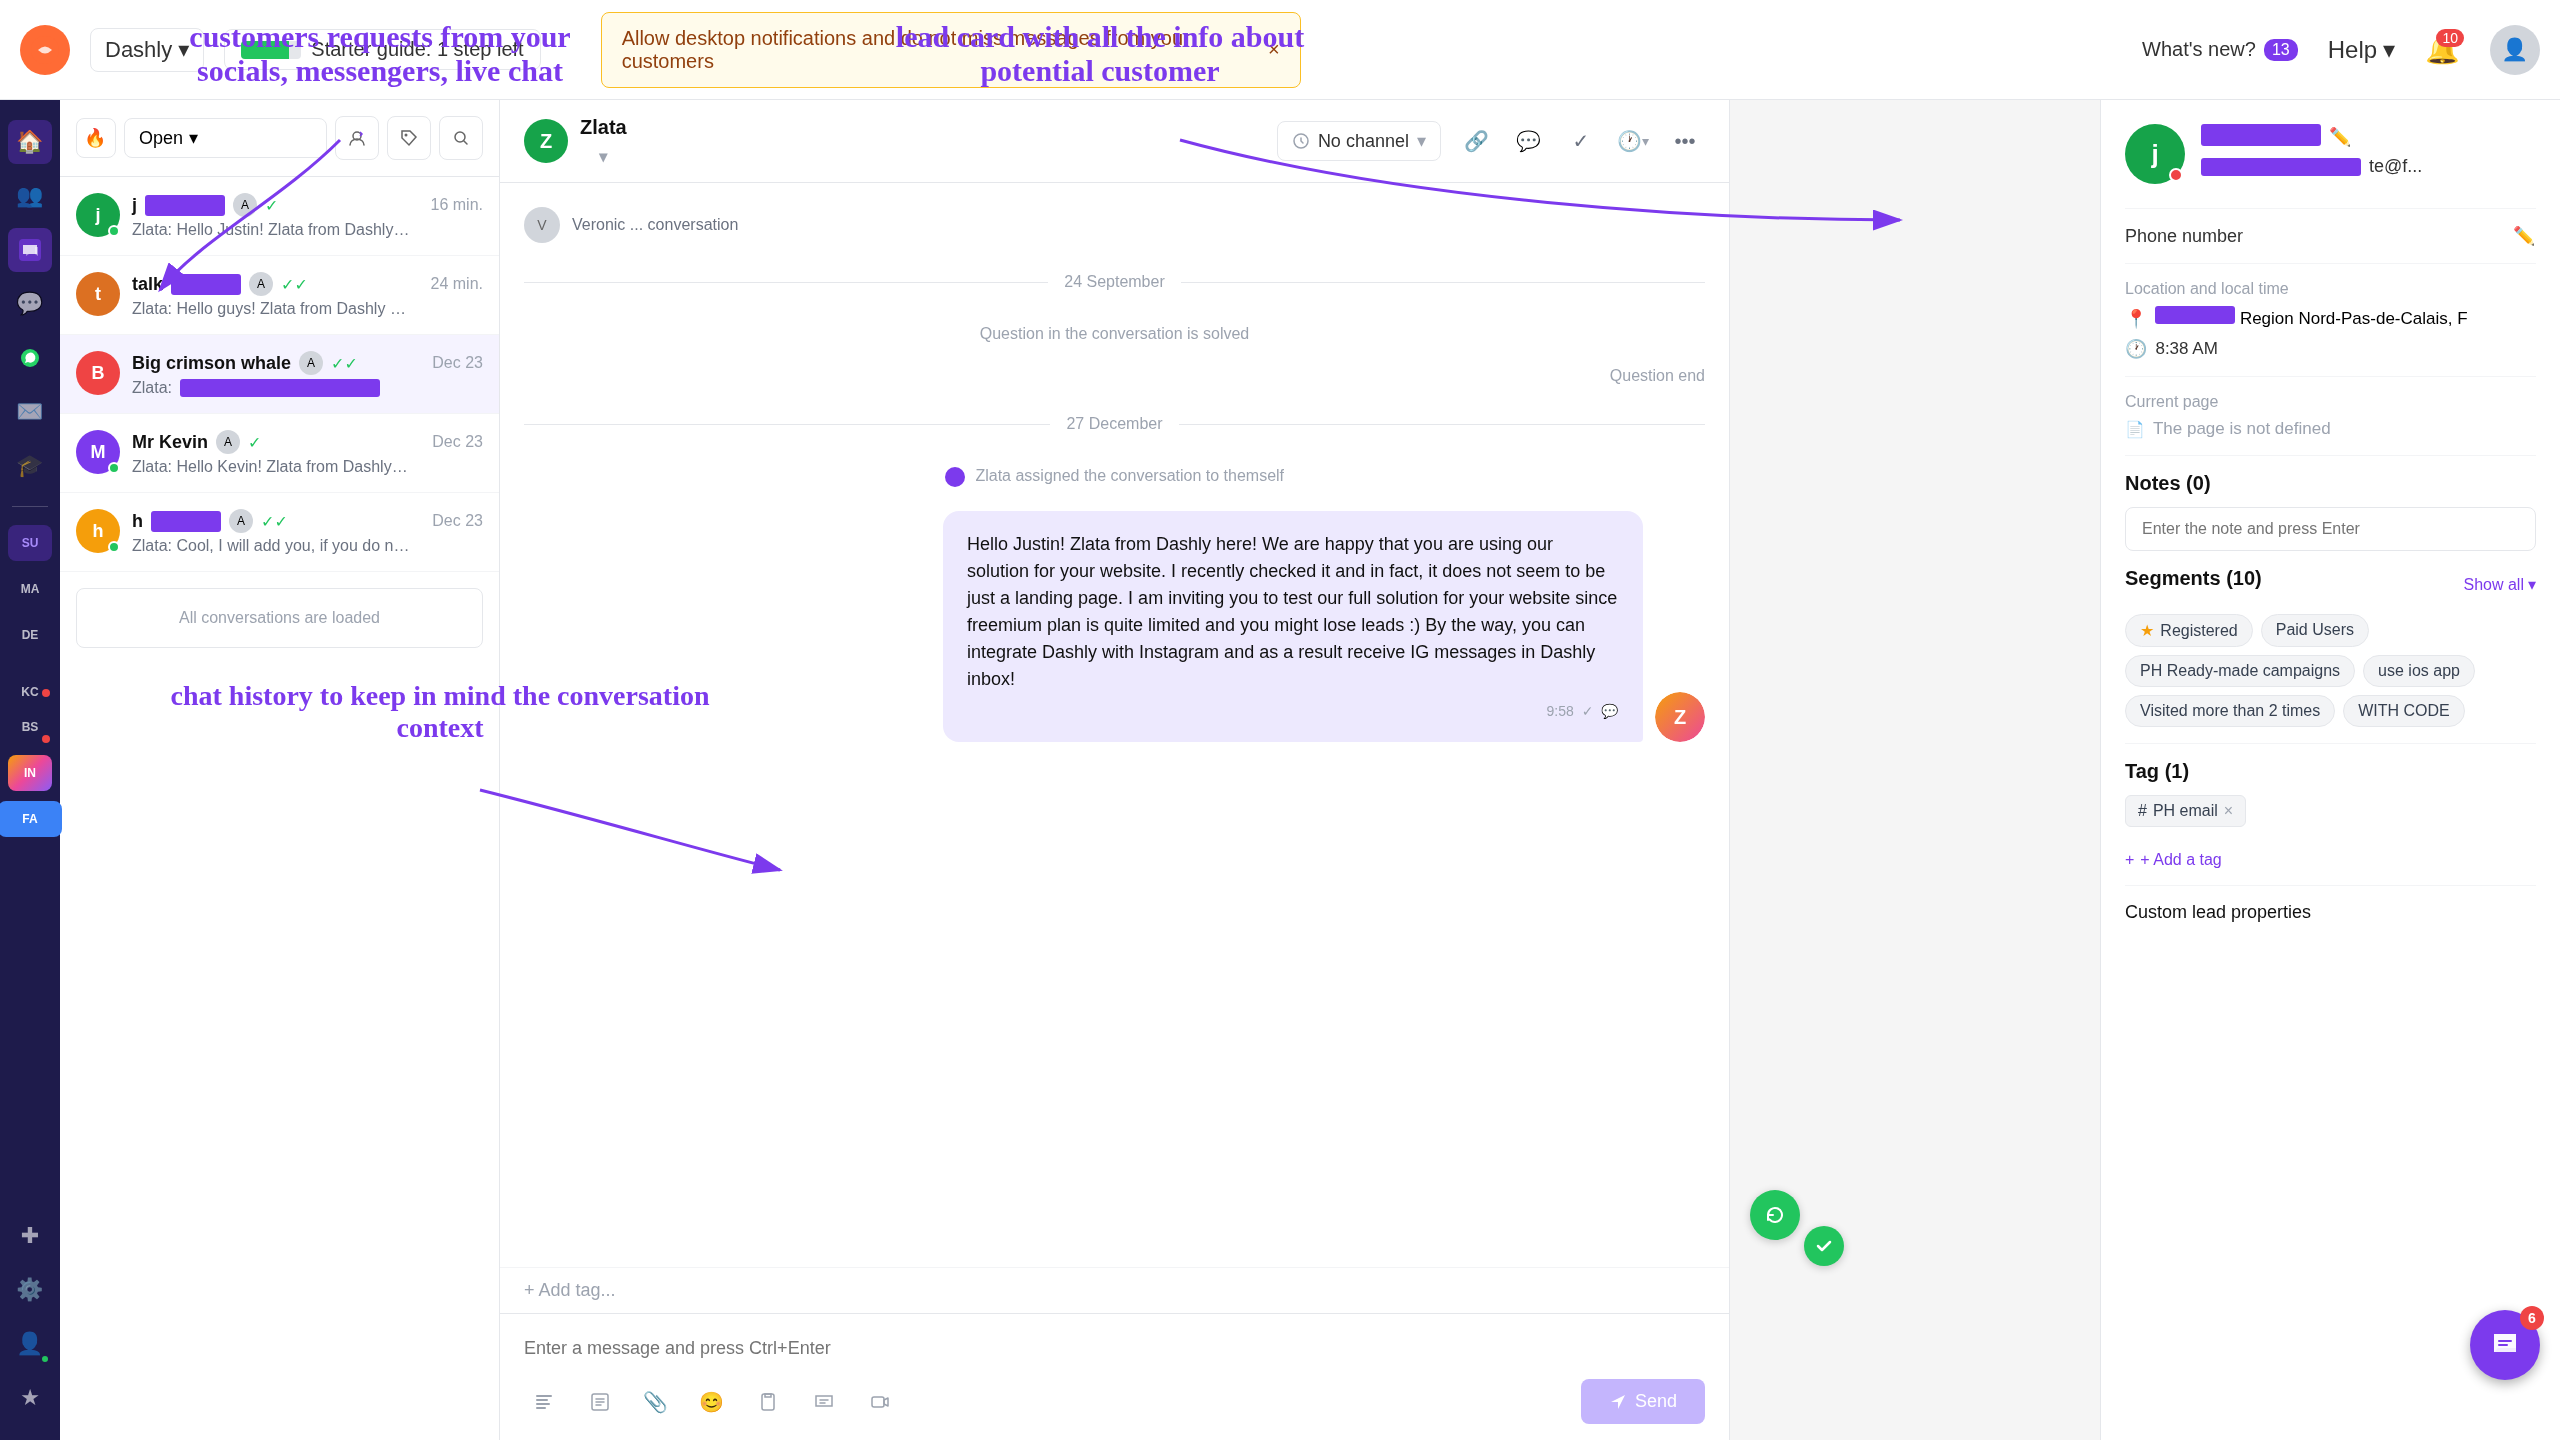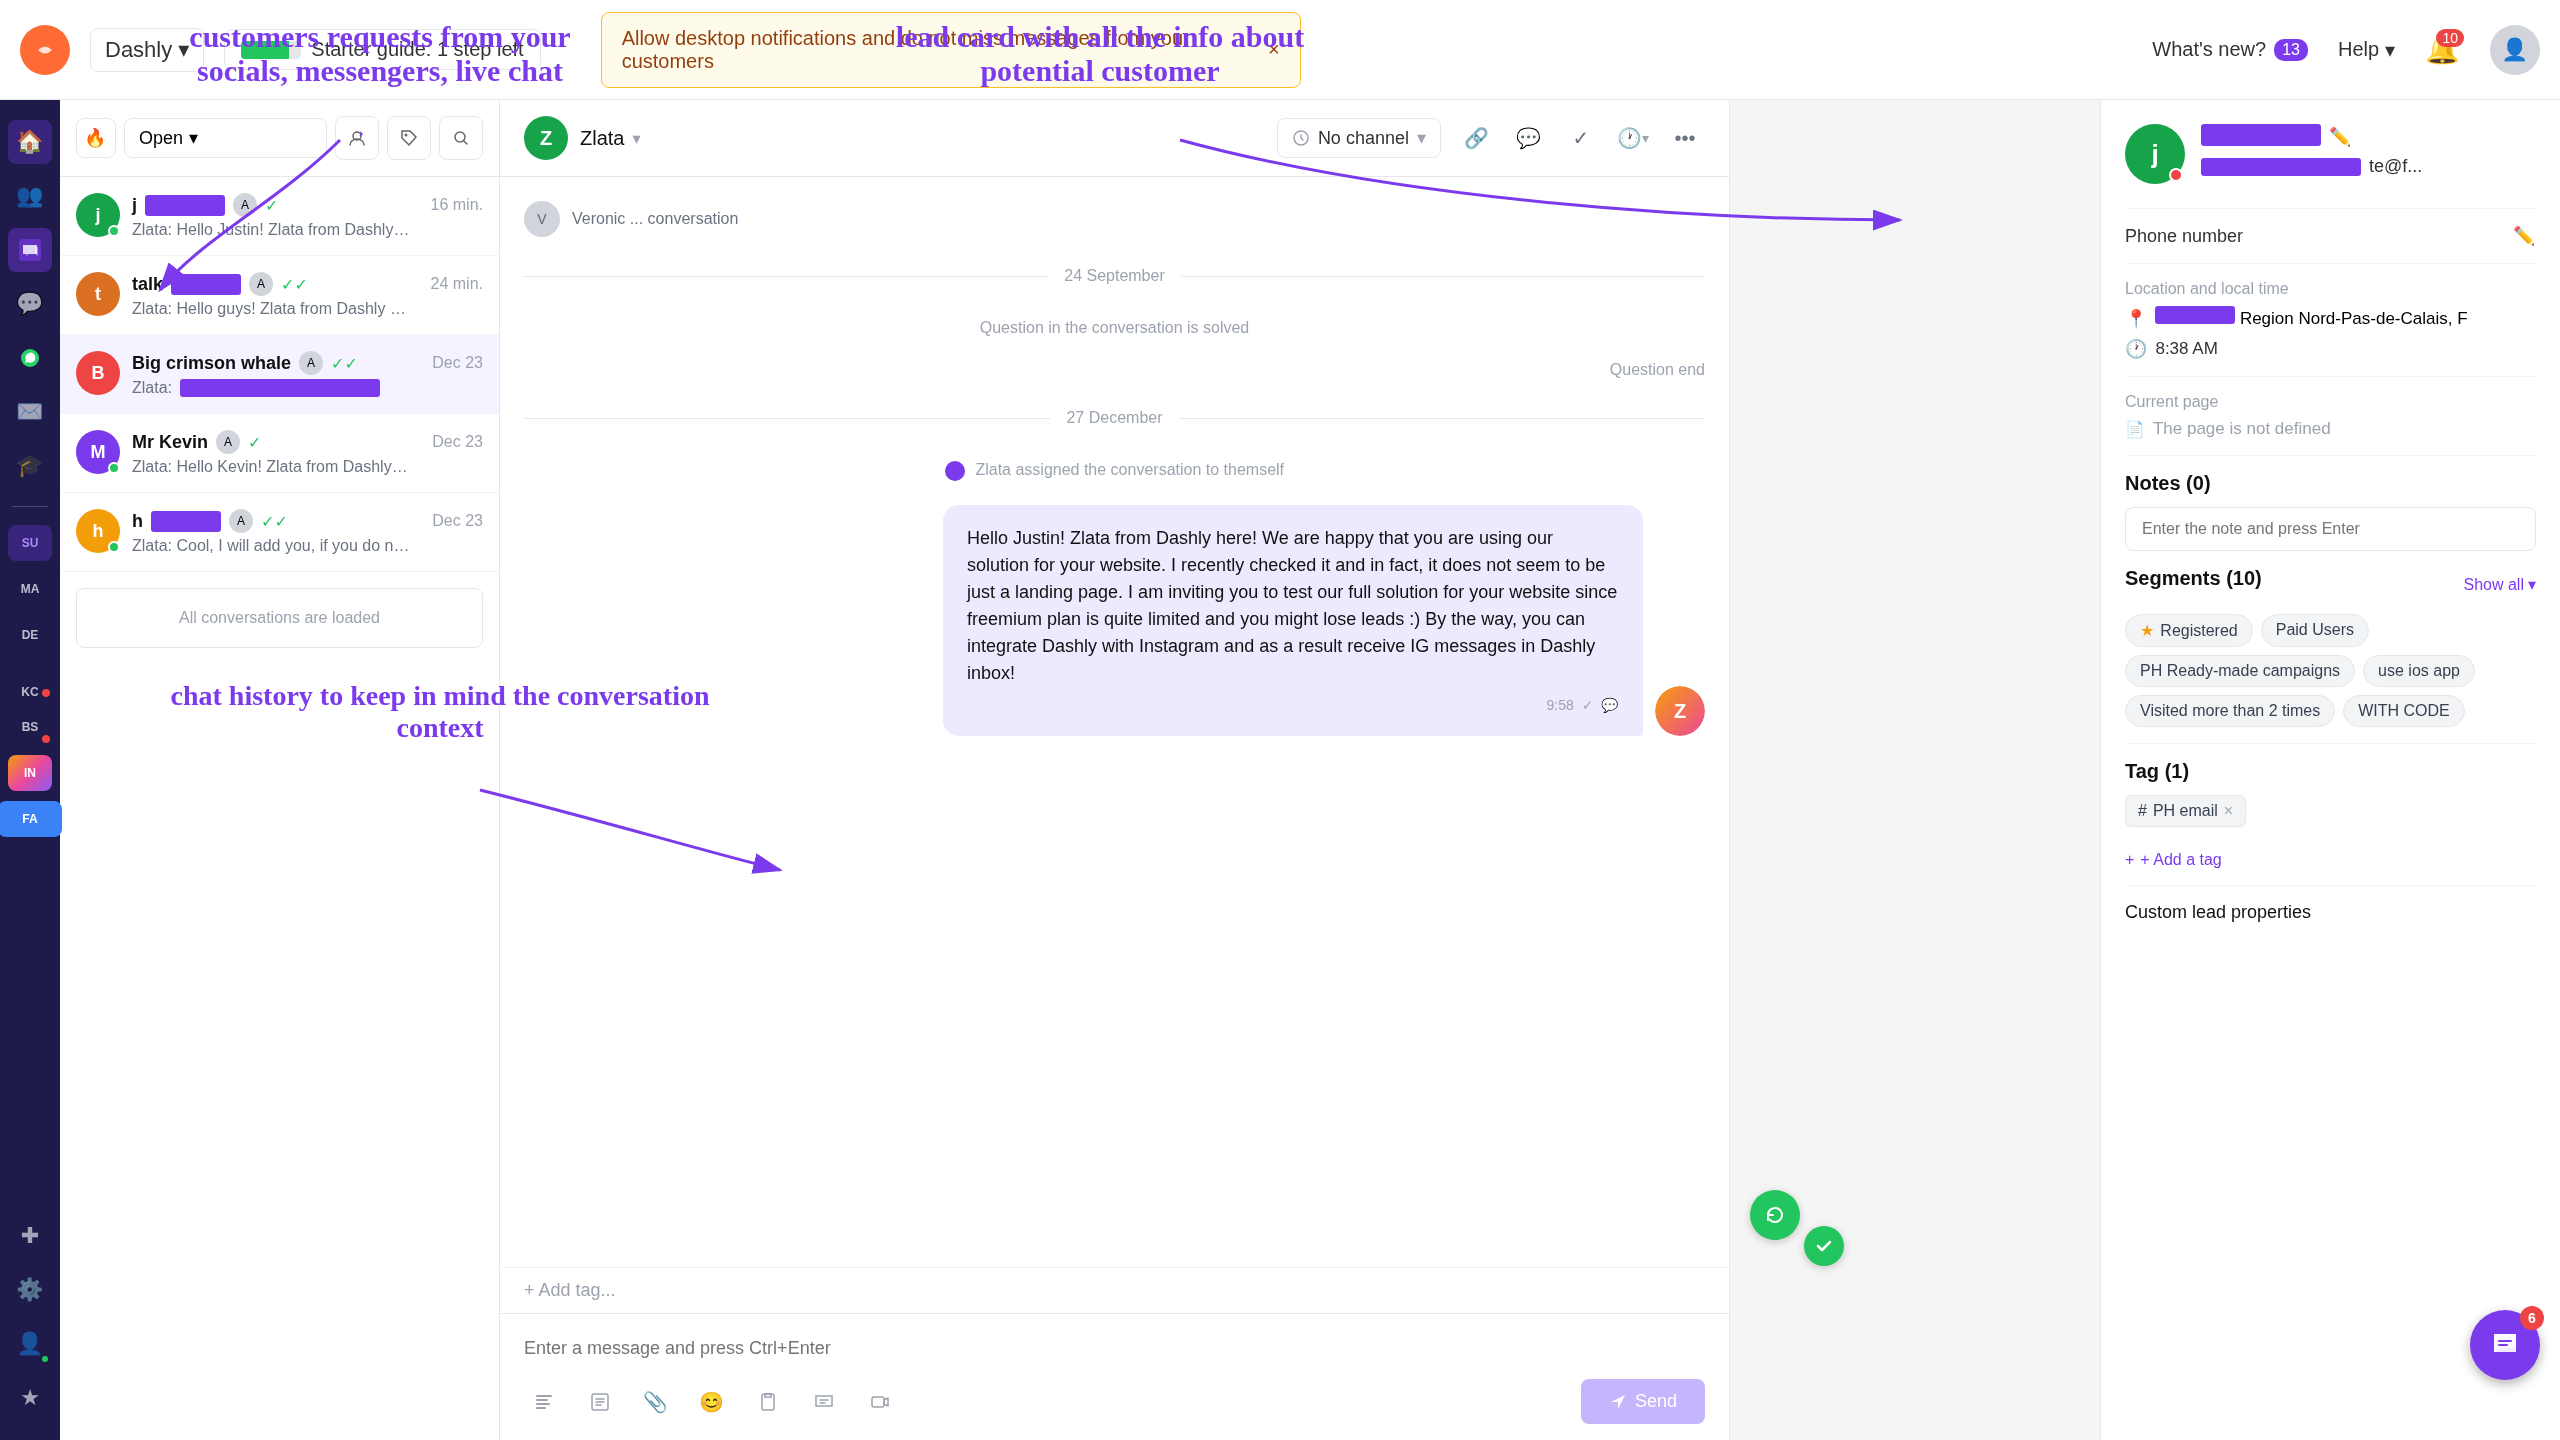--- a/index.html
+++ b/index.html
@@ -9,21 +9,21 @@
     .top-bar { position: absolute; top: 0; left: 0; width: 2560px; height: 100px; background: #fff; border-bottom: 1px solid #e5e7eb; display: flex; align-items: center; padding: 0 20px; gap: 20px; z-index: 100; }
     .logo { width: 50px; height: 50px; background: #ff6b35; border-radius: 50%; display: flex; align-items: center; justify-content: center; color: white; font-weight: bold; font-size: 20px; flex-shrink: 0; }
     .workspace-btn { display: flex; gap: 6px; padding: 8px 14px; border: 1px solid #e5e7eb; border-radius: 8px; cursor: pointer; font-size: 22px; color: #333; background: white; }
     .starter-guide { display: flex; align-items: center; gap: 10px; padding: 8px 16px; border: 1px solid #e5e7eb; border-radius: 8px; font-size: 20px; color: #333; }
     .progress-bar-outer { width: 60px; height: 18px; background: #e5e7eb; border-radius: 4px; overflow: hidden; }
     .progress-bar-inner { width: 80%; height: 100%; background: #22c55e; }
     .notification-banner { flex: 1; max-width: 700px; background: #fffbeb; border: 1px solid #fbbf24; border-radius: 8px; padding: 14px 20px; display: flex; align-items: center; justify-content: space-between; font-size: 20px; color: #92400e; margin: 0 40px; }
     .top-bar-right { margin-left: auto; display: flex; align-items: center; gap: 30px; }
     .whats-new { font-size: 20px; color: #333; display: flex; align-items: center; gap: 8px; cursor: pointer; }
     .badge { background: #7c3aed; color: white; border-radius: 10px; padding: 2px 8px; font-size: 16px; }
-    .help-btn { font-size: 20px; color: #333; cursor: pointer; display: flex; gap: 6px; }
+    .help-btn { font-size: 24px; color: #333; cursor: pointer; display: flex; gap: 6px; }
     .notif-btn { position: relative; cursor: pointer; }
     .notif-icon { font-size: 28px; color: #666; }
     .notif-badge { position: absolute; top: -4px; right: -4px; background: #ef4444; color: white; border-radius: 10px; padding: 1px 6px; font-size: 14px; }
     .avatar-circle { width: 50px; height: 50px; border-radius: 50%; background: #d1d5db; display: flex; align-items: center; justify-content: center; font-size: 22px; color: #666; cursor: pointer; }
 
     
     .left-sidebar { position: absolute; top: 100px; left: 0; width: 60px; height: 1340px; background: #1e1b4b; display: flex; flex-direction: column; align-items: center; padding: 20px 0; gap: 10px; z-index: 99; }
     .sidebar-icon { width: 44px; height: 44px; border-radius: 8px; display: flex; align-items: center; justify-content: center; cursor: pointer; color: rgba(255,255,255,0.6); font-size: 22px; position: relative; }
     .sidebar-icon.active { background: rgba(124, 58, 237, 0.3); color: #a78bfa; }
     .sidebar-group { display: flex; flex-direction: column; align-items: center; }
@@ -48,21 +48,21 @@
     .conv-preview-blur { display: inline-block; background: #7c3aed; color: transparent; border-radius: 3px; height: 18px; width: 200px; }
     .conv-agent { width: 24px; height: 24px; border-radius: 50%; background: #d1d5db; display: flex; align-items: center; justify-content: center; font-size: 12px; }
     .conv-checks { color: #22c55e; font-size: 16px; }
     .all-loaded { text-align: center; padding: 20px; font-size: 16px; color: #9ca3af; border: 1px solid #e5e7eb; margin: 16px; border-radius: 8px; }
 
     
     .chat-area { position: absolute; top: 100px; left: 500px; width: 1230px; height: 1340px; background: #fff; display: flex; flex-direction: column; border-right: 1px solid #e5e7eb; }
     .chat-header { display: flex; align-items: center; gap: 16px; padding: 16px 24px; border-bottom: 1px solid #e5e7eb; flex-shrink: 0; }
     .chat-user-info { display: flex; align-items: center; gap: 12px; flex: 1; }
     .chat-avatar { width: 44px; height: 44px; border-radius: 50%; background: #16a34a; display: flex; align-items: center; justify-content: center; color: white; font-size: 20px; font-weight: bold; }
-    .chat-name { font-size: 20px; font-weight: 400; color: #111; display: flex; align-items: center; gap: 8px; }
+    .chat-name { font-size: 20px; font-weight: 700; color: #111; display: flex; align-items: center; gap: 8px; flex-direction: column; }
     .channel-select { display: flex; align-items: center; gap: 8px; padding: 8px 14px; border: 1px solid #e5e7eb; border-radius: 8px; font-size: 18px; color: #333; cursor: pointer; }
     .chat-actions { display: flex; align-items: center; gap: 12px; }
     .chat-action-btn { width: 40px; height: 40px; border-radius: 8px; display: flex; align-items: center; justify-content: center; cursor: pointer; color: #6b7280; font-size: 20px; }
 
     
     .messages-area { flex: 1; overflow-y: auto; padding: 24px; display: flex; flex-direction: column; gap: 20px; }
     .date-divider { text-align: center; font-size: 16px; color: #9ca3af; position: relative; margin: 10px 0; }
     .date-divider::before { content: ''; position: absolute; left: 0; top: 50%; width: 100%; height: 1px; background: #e5e7eb; z-index: 0; }
     .date-divider span { background: white; padding: 0 16px; position: relative; z-index: 1; }
     .system-msg { text-align: center; font-size: 16px; color: #9ca3af; padding: 4px 0; }

